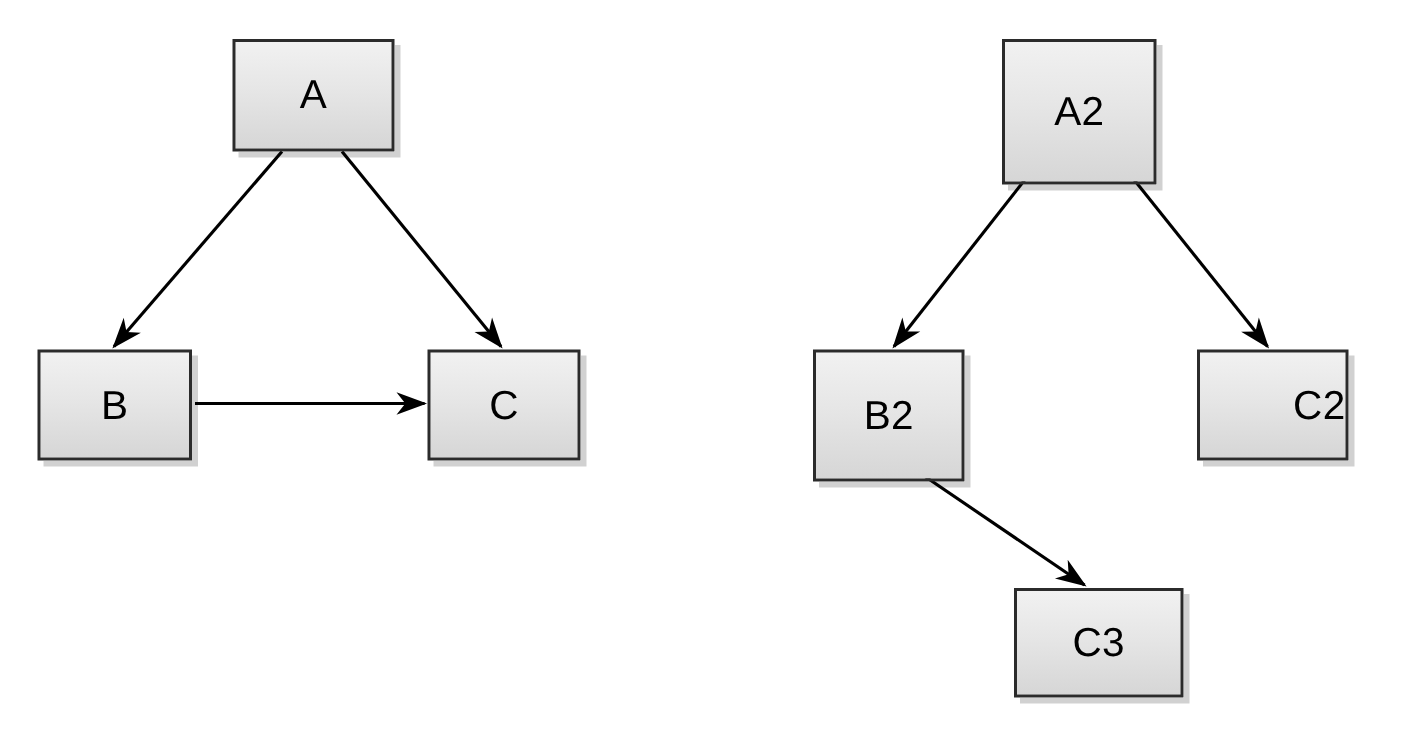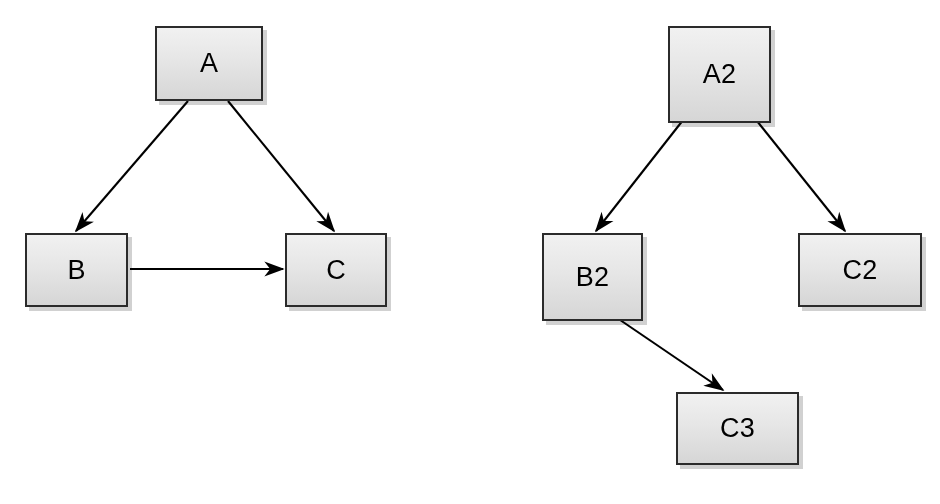--- a/index.html
+++ b/index.html
@@ -75,21 +75,21 @@
       </div>
       <div class="node" style="left: 285px; top: 233px; width: 102px; height: 74px;">
         <span class="node-label">C</span>
       </div>
       <div class="node" style="left: 668px; top: 26px; width: 103px; height: 97px;">
         <span class="node-label">A2</span>
       </div>
       <div class="node" style="left: 542px; top: 233px; width: 101px; height: 88px;">
         <span class="node-label">B2</span>
       </div>
-      <div class="node" style="left: 798px; top: 233px; width: 124px; height: 74px;">
+      <div class="node" style="left: 798px; top: 233px; width: 101px; height: 74px; justify-content: flex-end;">
         <span class="node-label">C2</span>
       </div>
-      <div class="node" style="left: 676px; top: 392px; width: 123px; height: 73px;">
+      <div class="node" style="left: 676px; top: 392px; width: 113px; height: 73px;">
         <span class="node-label">C3</span>
       </div>
     </div>
 
 </div>
 
 </body></html>

